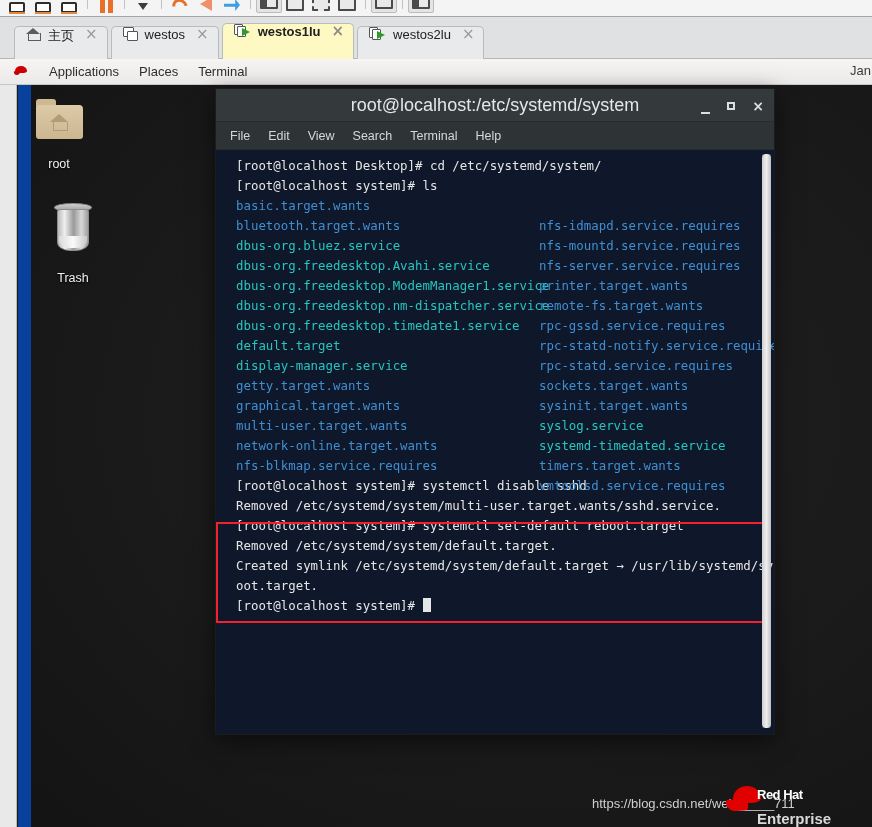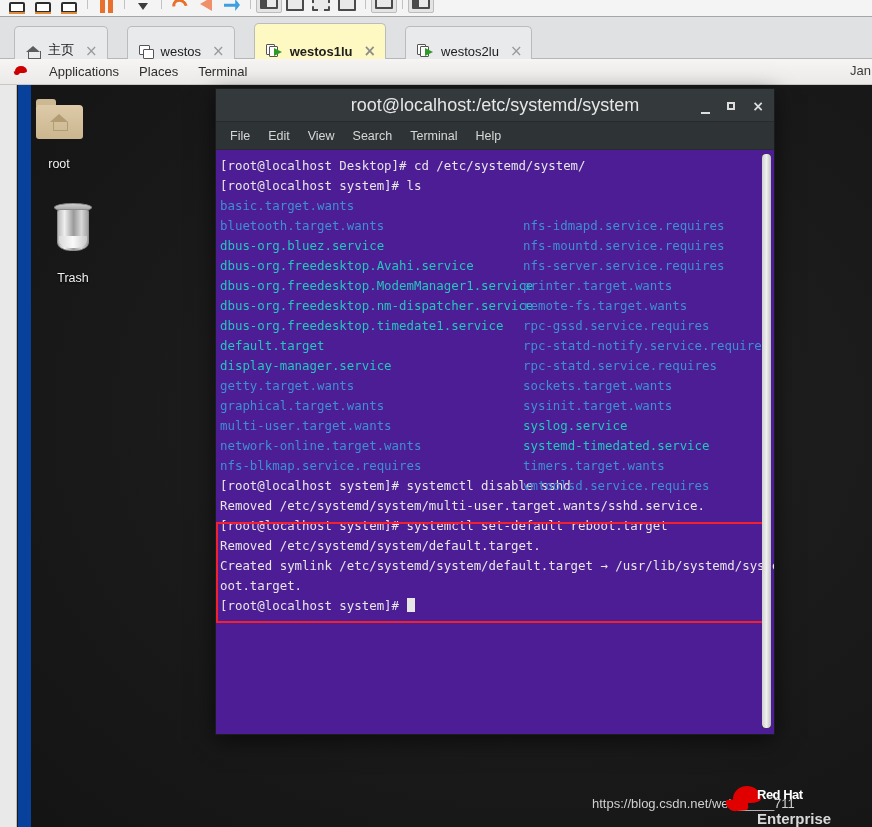--- a/index.html
+++ b/index.html
@@ -68,26 +68,26 @@
   .tb-group { padding: 1px 3px; border: 1px solid #bcbcbc; background: #e4e4e4; border-radius: 2px; }
 
   
   .tabstrip {
     position: absolute; left: 0; top: 17px; width: 872px; height: 42px;
     background: #dfe1e3;
     border-bottom: 1px solid #b4b6b8;
   }
   .tabs { display: flex; align-items: flex-end; height: 42px; padding-left: 14px; }
   .tab {
-    display: flex; align-items: flex-end; gap: 7px;
+    display: flex; align-items: flex-start; gap: 7px;
     height: 33px; padding: 0 9px 0 11px;
     background: #e9eaec;
     border: 1px solid #b9bbbd; border-bottom: none;
     border-radius: 5px 5px 0 0;
-    margin-right: 19px;
+    margin-right: 3px;
     font-size: 13px; color: #202020;
     position: relative;
   }
   .tab.active {
     background: #fef9c3; font-weight: bold;
     border-color: #b9bbbd;
     height: 36px;
     z-index: 3;
   }
   .tab-label { white-space: nowrap; }
@@ -249,23 +249,23 @@
 
   .term-menu {
     height: 28px; background: #2e3436; flex: none;
     display: flex; align-items: center; gap: 18px;
     padding-left: 14px;
     font-size: 12.5px; color: #d7d7d7;
     border-bottom: 1px solid #272b2d;
   }
 
   .term-body {
-    flex: 1; position: relative; background: #4c1d95;
+    flex: 1; position: relative; background: #0f172a;
     overflow: hidden;
-    padding: 6px 0 0 4px;
+    padding: 6px 0 0 20px;
   }
   .term-text {
     font-family: "DejaVu Sans Mono", "Liberation Mono", monospace;
     font-size: 12.4px; line-height: 20px;
     white-space: pre;
     color: #e2e2e2;
   }
   .term-col-wrap { position: relative; }
   .row { display: block; height: 20px; }
   .c-dir { color: #3f8fd2; }

